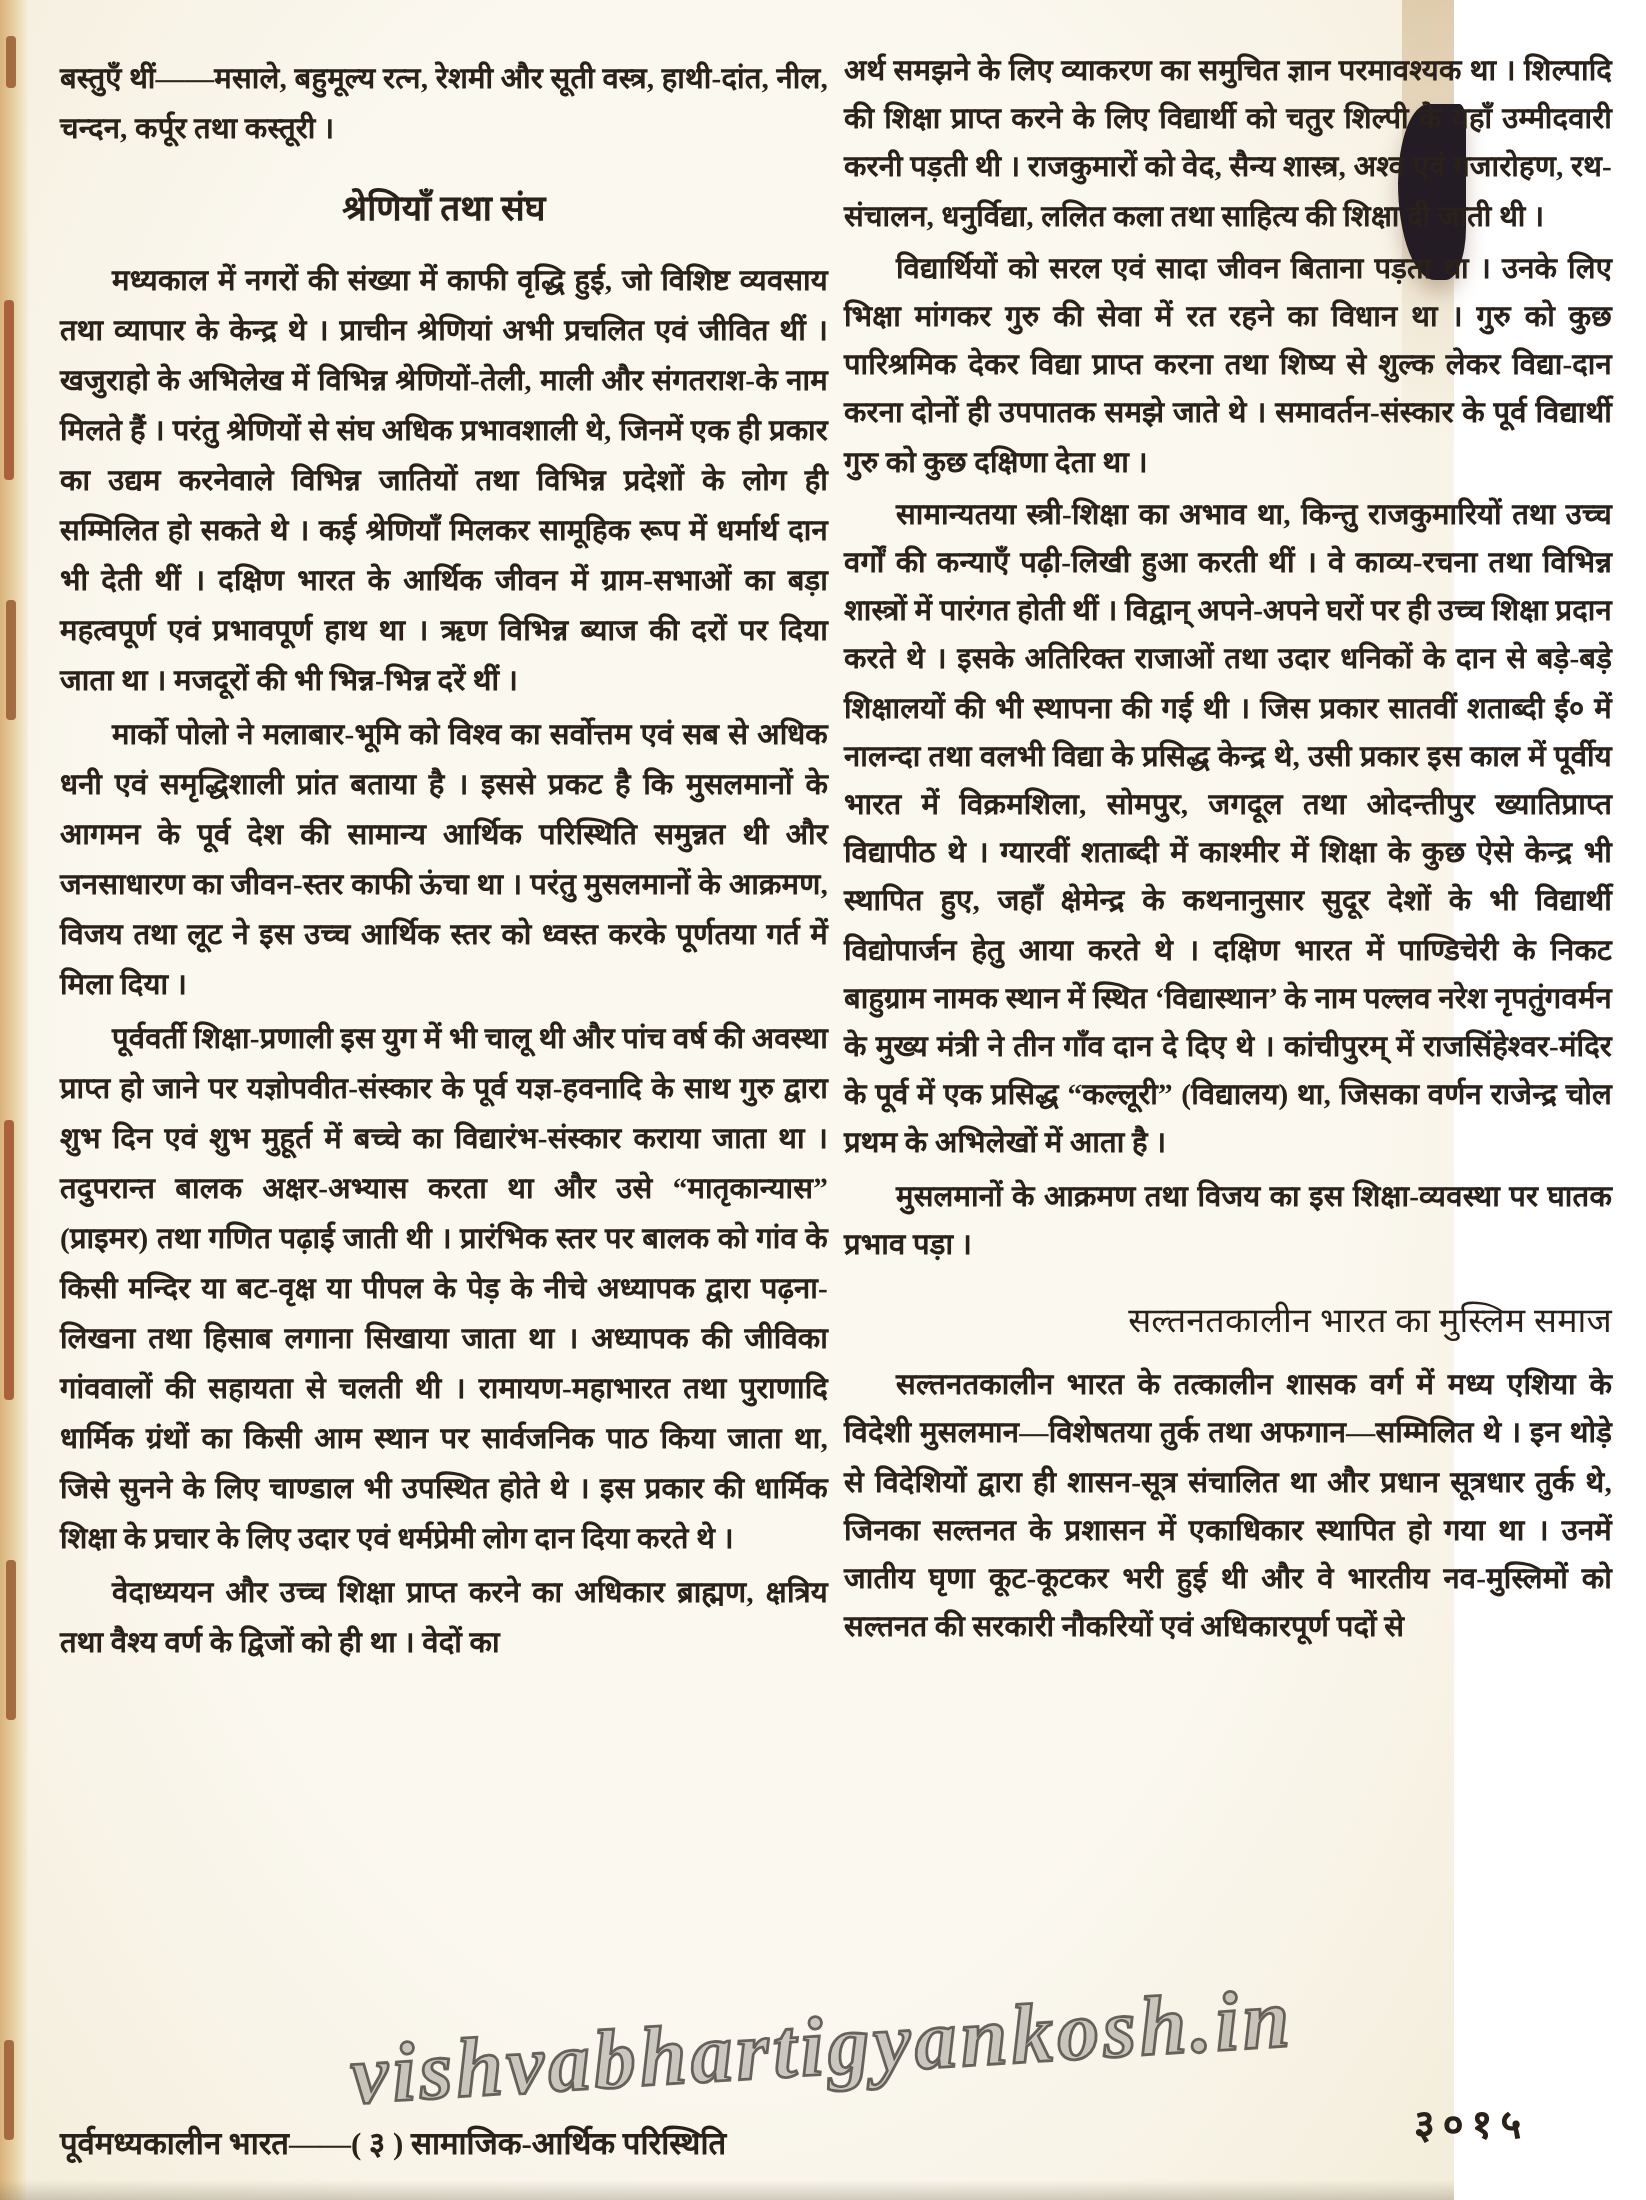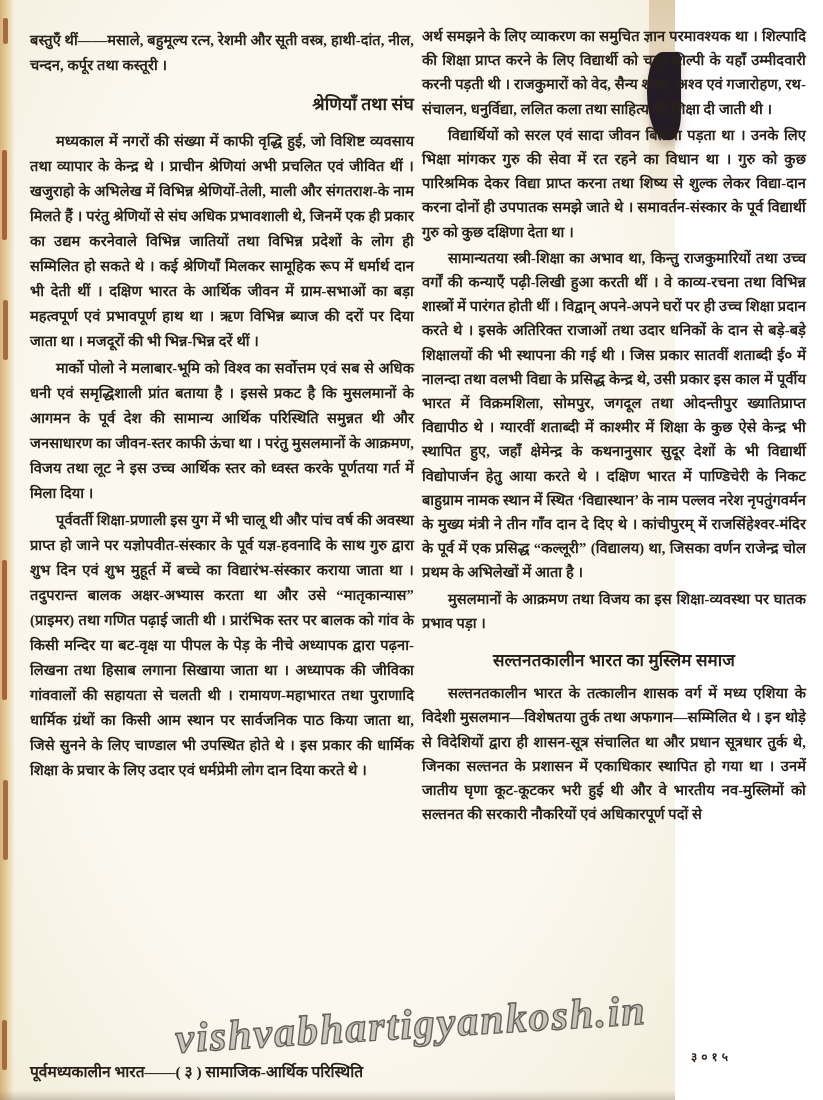--- a/index.html
+++ b/index.html
@@ -2,21 +2,21 @@
 <html><head>
 <meta charset="utf-8">
 <style>
   html,body{margin:0;padding:0;}
   body{
     width:823px;height:1100px;overflow:hidden;
     font-family:"Liberation Serif","DejaVu Serif",serif;
     background:#ffffff;
   }
   .page{
-    position:relative;width:675px;height:1100px;
+    position:relative;width:727px;height:1100px;
     background:
       radial-gradient(ellipse at 50% 45%, #fbf8f0 60%, #f3edda 100%);
     color:#29211a;
   }
   
   .edge-strip{
     position:absolute;left:0;top:0;bottom:0;width:14px;
     background:linear-gradient(90deg,#d8b27c 0%,#e8d3a8 55%,#f6efdd 100%);
   }
   .edge-mark{
@@ -47,34 +47,34 @@
     position:absolute;top:28px;width:384px;
     font-size:14.6px;line-height:25px;text-align:justify;
     font-weight:600;
     letter-spacing:.1px;
   }
   .col.left{left:30px;}
   .col.right{left:422px;top:24px;line-height:24.2px;}
   .para{margin:0 0 2px 0;text-indent:26px;}
   .para.noindent{text-indent:0;}
   .h-center{
-    text-align:right;font-size:17.5px;font-weight:700;
+    text-align:center;font-size:17.5px;font-weight:700;
     margin:14px 0 12px 0;text-indent:0;
   }
   .h-left{
-    text-align:center;font-size:17px;font-weight:700;
+    text-align:right;font-size:17px;font-weight:400;
     margin:14px 0 8px 0;text-indent:0;
   }
 
   .footer{
     position:absolute;left:30px;right:30px;top:1044px;height:34px;
     font-size:15.5px;font-weight:700;
   }
   .footer-left{position:absolute;left:0;top:0;margin-top:16px;}
-  .page-number{position:absolute;left:661px;top:4px;letter-spacing:4px;font-size:12px;}
+  .page-number{position:absolute;left:677px;top:4px;letter-spacing:4px;font-size:20px;}
 
   .watermark{
     position:absolute;left:175px;top:1000px;width:480px;
     transform:rotate(-3.5deg);
     font-family:"Liberation Serif","DejaVu Serif",serif;
     font-style:italic;font-size:42px;font-weight:700;
     color:transparent;
     -webkit-text-stroke:1.4px rgba(60,55,50,.75);
     text-stroke:1.4px rgba(60,55,50,.75);
     text-shadow:0 0 1px rgba(60,55,50,.25);
@@ -98,20 +98,21 @@
   <div class="corner-fade"></div>
   <div class="corner-mark"></div>
   <div class="bottom-shade"></div>
 
   <div class="col left">
     <p class="para noindent">बस्तुएँ थीं——मसाले, बहुमूल्य रत्न, रेशमी और सूती वस्त्र, हाथी-दांत, नील, चन्दन, कर्पूर तथा कस्तूरी ।</p>
     <div class="h-center">श्रेणियाँ तथा संघ</div>
     <p class="para">मध्यकाल में नगरों की संख्या में काफी वृद्धि हुई, जो विशिष्ट व्यवसाय तथा व्यापार के केन्द्र थे । प्राचीन श्रेणियां अभी प्रचलित एवं जीवित थीं । खजुराहो के अभिलेख में विभिन्न श्रेणियों-तेली, माली और संगतराश-के नाम मिलते हैं । परंतु श्रेणियों से संघ अधिक प्रभावशाली थे, जिनमें एक ही प्रकार का उद्यम करनेवाले विभिन्न जातियों तथा विभिन्न प्रदेशों के लोग ही सम्मिलित हो सकते थे । कई श्रेणियाँ मिलकर सामूहिक रूप में धर्मार्थ दान भी देती थीं । दक्षिण भारत के आर्थिक जीवन में ग्राम-सभाओं का बड़ा महत्वपूर्ण एवं प्रभावपूर्ण हाथ था । ऋण विभिन्न ब्याज की दरों पर दिया जाता था । मजदूरों की भी भिन्न-भिन्न दरें थीं ।</p>
     <p class="para">मार्को पोलो ने मलाबार-भूमि को विश्व का सर्वोत्तम एवं सब से अधिक धनी एवं समृद्धिशाली प्रांत बताया है । इससे प्रकट है कि मुसलमानों के आगमन के पूर्व देश की सामान्य आर्थिक परिस्थिति समुन्नत थी और जनसाधारण का जीवन-स्तर काफी ऊंचा था । परंतु मुसलमानों के आक्रमण, विजय तथा लूट ने इस उच्च आर्थिक स्तर को ध्वस्त करके पूर्णतया गर्त में मिला दिया ।</p>
     <p class="para">पूर्ववर्ती शिक्षा-प्रणाली इस युग में भी चालू थी और पांच वर्ष की अवस्था प्राप्त हो जाने पर यज्ञोपवीत-संस्कार के पूर्व यज्ञ-हवनादि के साथ गुरु द्वारा शुभ दिन एवं शुभ मुहूर्त में बच्चे का विद्यारंभ-संस्कार कराया जाता था । तदुपरान्त बालक अक्षर-अभ्यास करता था और उसे “मातृकान्यास” (प्राइमर) तथा गणित पढ़ाई जाती थी । प्रारंभिक स्तर पर बालक को गांव के किसी मन्दिर या बट-वृक्ष या पीपल के पेड़ के नीचे अध्यापक द्वारा पढ़ना-लिखना तथा हिसाब लगाना सिखाया जाता था । अध्यापक की जीविका गांववालों की सहायता से चलती थी । रामायण-महाभारत तथा पुराणादि धार्मिक ग्रंथों का किसी आम स्थान पर सार्वजनिक पाठ किया जाता था, जिसे सुनने के लिए चाण्डाल भी उपस्थित होते थे । इस प्रकार की धार्मिक शिक्षा के प्रचार के लिए उदार एवं धर्मप्रेमी लोग दान दिया करते थे ।</p>
+    <p class="para">वेदाध्ययन और उच्च शिक्षा प्राप्त करने का अधिकार ब्राह्मण, क्षत्रिय तथा वैश्य वर्ण के द्विजों को ही था । वेदों का</p>
   </div>
 
   <div class="col right">
     <p class="para noindent">अर्थ समझने के लिए व्याकरण का समुचित ज्ञान परमावश्यक था । शिल्पादि की शिक्षा प्राप्त करने के लिए विद्यार्थी को चतुर शिल्पी के यहाँ उम्मीदवारी करनी पड़ती थी । राजकुमारों को वेद, सैन्य शास्त्र, अश्व एवं गजारोहण, रथ-संचालन, धनुर्विद्या, ललित कला तथा साहित्य की शिक्षा दी जाती थी ।</p>
     <p class="para">विद्यार्थियों को सरल एवं सादा जीवन बिताना पड़ता था । उनके लिए भिक्षा मांगकर गुरु की सेवा में रत रहने का विधान था । गुरु को कुछ पारिश्रमिक देकर विद्या प्राप्त करना तथा शिष्य से शुल्क लेकर विद्या-दान करना दोनों ही उपपातक समझे जाते थे । समावर्तन-संस्कार के पूर्व विद्यार्थी गुरु को कुछ दक्षिणा देता था ।</p>
     <p class="para">सामान्यतया स्त्री-शिक्षा का अभाव था, किन्तु राजकुमारियों तथा उच्च वर्गों की कन्याएँ पढ़ी-लिखी हुआ करती थीं । वे काव्य-रचना तथा विभिन्न शास्त्रों में पारंगत होती थीं । विद्वान् अपने-अपने घरों पर ही उच्च शिक्षा प्रदान करते थे । इसके अतिरिक्त राजाओं तथा उदार धनिकों के दान से बड़े-बड़े शिक्षालयों की भी स्थापना की गई थी । जिस प्रकार सातवीं शताब्दी ई० में नालन्दा तथा वलभी विद्या के प्रसिद्ध केन्द्र थे, उसी प्रकार इस काल में पूर्वीय भारत में विक्रमशिला, सोमपुर, जगदूल तथा ओदन्तीपुर ख्यातिप्राप्त विद्यापीठ थे । ग्यारवीं शताब्दी में काश्मीर में शिक्षा के कुछ ऐसे केन्द्र भी स्थापित हुए, जहाँ क्षेमेन्द्र के कथनानुसार सुदूर देशों के भी विद्यार्थी विद्योपार्जन हेतु आया करते थे । दक्षिण भारत में पाण्डिचेरी के निकट बाहुग्राम नामक स्थान में स्थित ‘विद्यास्थान’ के नाम पल्लव नरेश नृपतुंगवर्मन के मुख्य मंत्री ने तीन गाँव दान दे दिए थे । कांचीपुरम् में राजसिंहेश्वर-मंदिर के पूर्व में एक प्रसिद्ध “कल्लूरी” (विद्यालय) था, जिसका वर्णन राजेन्द्र चोल प्रथम के अभिलेखों में आता है ।</p>
     <p class="para">मुसलमानों के आक्रमण तथा विजय का इस शिक्षा-व्यवस्था पर घातक प्रभाव पड़ा ।</p>
     <div class="h-left">सल्तनतकालीन भारत का मुस्लिम समाज</div>
     <p class="para">सल्तनतकालीन भारत के तत्कालीन शासक वर्ग में मध्य एशिया के विदेशी मुसलमान—विशेषतया तुर्क तथा अफगान—सम्मिलित थे । इन थोड़े से विदेशियों द्वारा ही शासन-सूत्र संचालित था और प्रधान सूत्रधार तुर्क थे, जिनका सल्तनत के प्रशासन में एकाधिकार स्थापित हो गया था । उनमें जातीय घृणा कूट-कूटकर भरी हुई थी और वे भारतीय नव-मुस्लिमों को सल्तनत की सरकारी नौकरियों एवं अधिकारपूर्ण पदों से</p>
   </div>

